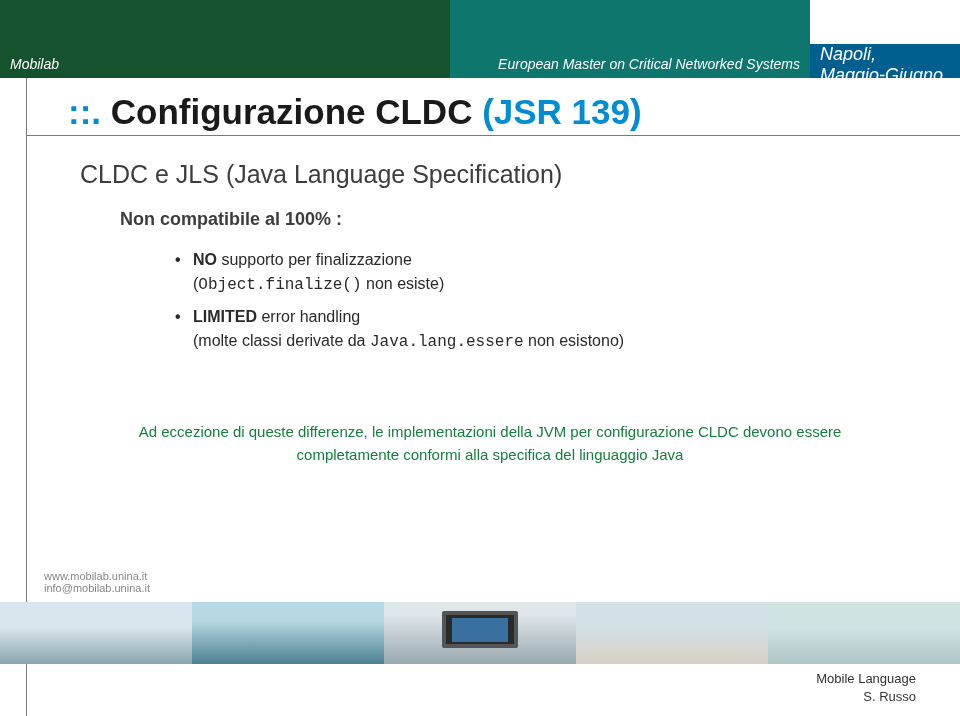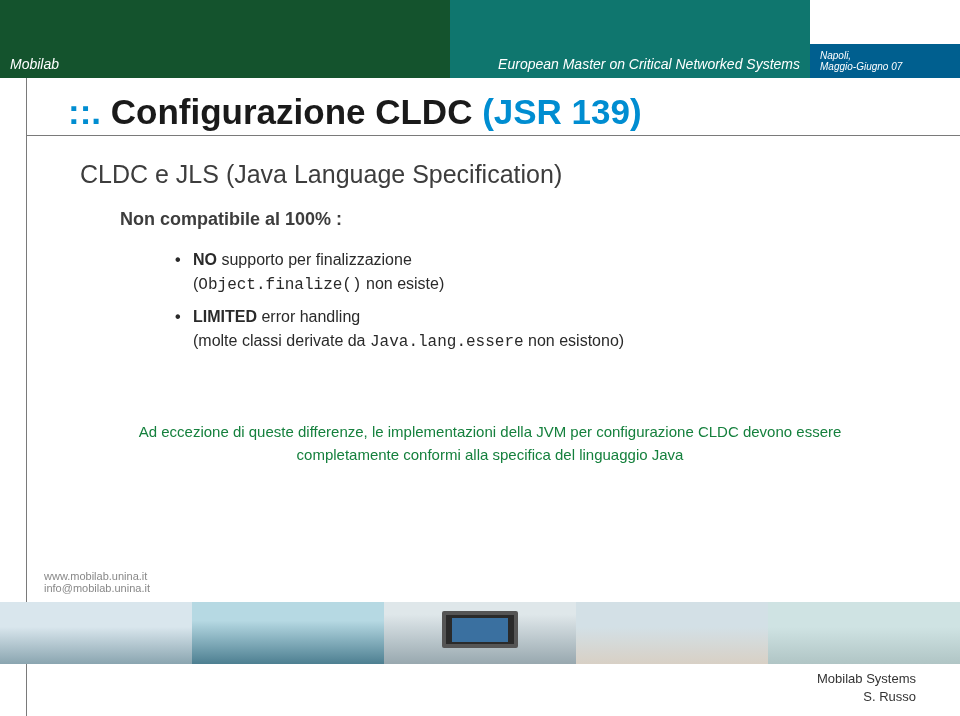--- a/index.html
+++ b/index.html
@@ -32,23 +32,23 @@
     display: flex;
     align-items: flex-end;
     justify-content: flex-end;
     padding: 0 10px 6px 0;
   }
   .header-right {
     width: 150px;
     background: #005f8f;
     display: flex;
     flex-direction: column;
-    justify-content: flex-end;
+    justify-content: flex-start;
     padding: 0 6px 6px 10px;
-    font-size: 10px;
+    font-size: 18px;
     margin-top: 44px;
   }
   .title-row {
     display: flex;
     align-items: center;
     margin: 14px 0 0 0;
     position: relative;
   }
   .vline {
     position: absolute;
@@ -217,15 +217,15 @@
   <div class="img-cell img1"></div>
   <div class="img-cell img2"></div>
   <div class="img-cell img3">
       <div class="tablet"></div>
     </div>
   <div class="img-cell img4"></div>
   <div class="img-cell img5"></div>
 </div>
 
 <div class="footer-bottom">
-  <div>Mobilab Systems</div>
+  <div>Mobile Language</div>
   <div>S. Russo</div>
 </div>
 
 </body></html>

